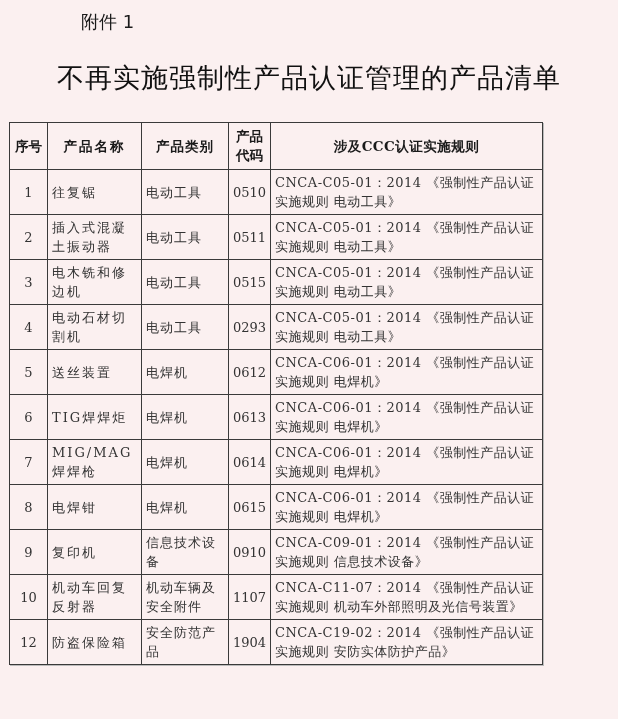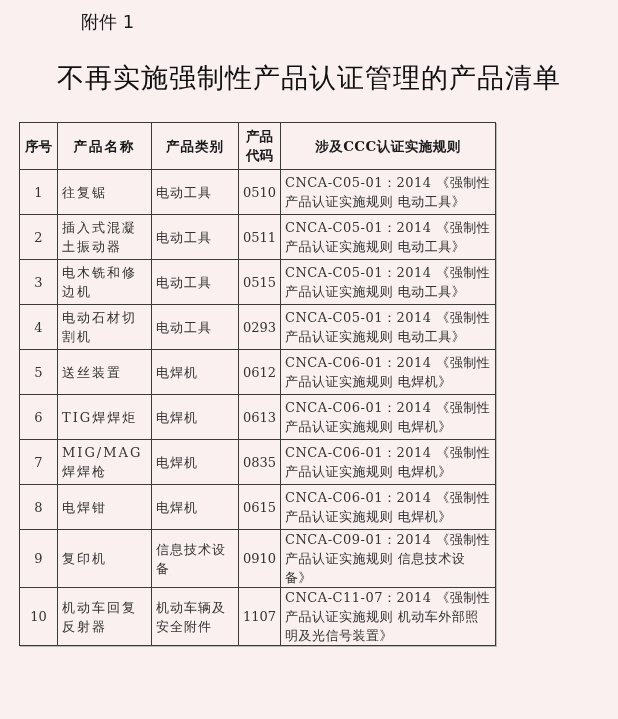--- a/index.html
+++ b/index.html
@@ -16,22 +16,22 @@
       font-family: "DejaVu Sans", "Liberation Sans", sans-serif;
       font-size: 18px; color: #1a1a1a; margin-left: 48px;
     }
     .page-title {
       position: absolute; left: 0; width: 618px; top: 60px;
       text-align: center;
       font-family: "DejaVu Sans", "Liberation Sans", sans-serif;
       font-size: 27px; letter-spacing: 1px; color: #111;
     }
     table.product-table {
-      position: absolute; left: 19px; top: 122px;
-      width: 477px;
+      position: absolute; left: 9px; top: 122px;
+      width: 534px;
       border-collapse: collapse;
       table-layout: fixed;
       box-shadow: 1px 1px 0 #bbb;
     }
     .product-table th, .product-table td {
       border: 1px solid #3a3a3a;
       padding: 0 4px;
       font-size: 13px;
       line-height: 19px;
       vertical-align: middle;
@@ -104,21 +104,21 @@
       <td class="c-no">6</td>
       <td class="c-name">TIG焊焊炬</td>
       <td class="c-cat">电焊机</td>
       <td class="c-code">0613</td>
       <td class="c-rule">CNCA-C06-01：2014 《强制性产品认证实施规则 电焊机》</td>
     </tr>
     <tr>
       <td class="c-no">7</td>
       <td class="c-name">MIG/MAG 焊焊枪</td>
       <td class="c-cat">电焊机</td>
-      <td class="c-code">0835</td>
+      <td class="c-code">0614</td>
       <td class="c-rule">CNCA-C06-01：2014 《强制性产品认证实施规则 电焊机》</td>
     </tr>
     <tr>
       <td class="c-no">8</td>
       <td class="c-name">电焊钳</td>
       <td class="c-cat">电焊机</td>
       <td class="c-code">0615</td>
       <td class="c-rule">CNCA-C06-01：2014 《强制性产品认证实施规则 电焊机》</td>
     </tr>
     <tr>
@@ -128,14 +128,21 @@
       <td class="c-code">0910</td>
       <td class="c-rule">CNCA-C09-01：2014 《强制性产品认证实施规则 信息技术设备》</td>
     </tr>
     <tr>
       <td class="c-no">10</td>
       <td class="c-name">机动车回复反射器</td>
       <td class="c-cat">机动车辆及安全附件</td>
       <td class="c-code">1107</td>
       <td class="c-rule">CNCA-C11-07：2014 《强制性产品认证实施规则 机动车外部照明及光信号装置》</td>
     </tr>
+    <tr>
+      <td class="c-no">12</td>
+      <td class="c-name">防盗保险箱</td>
+      <td class="c-cat">安全防范产品</td>
+      <td class="c-code">1904</td>
+      <td class="c-rule">CNCA-C19-02：2014 《强制性产品认证实施规则 安防实体防护产品》</td>
+    </tr>
   </tbody>
 </table>
 
 </body></html>

